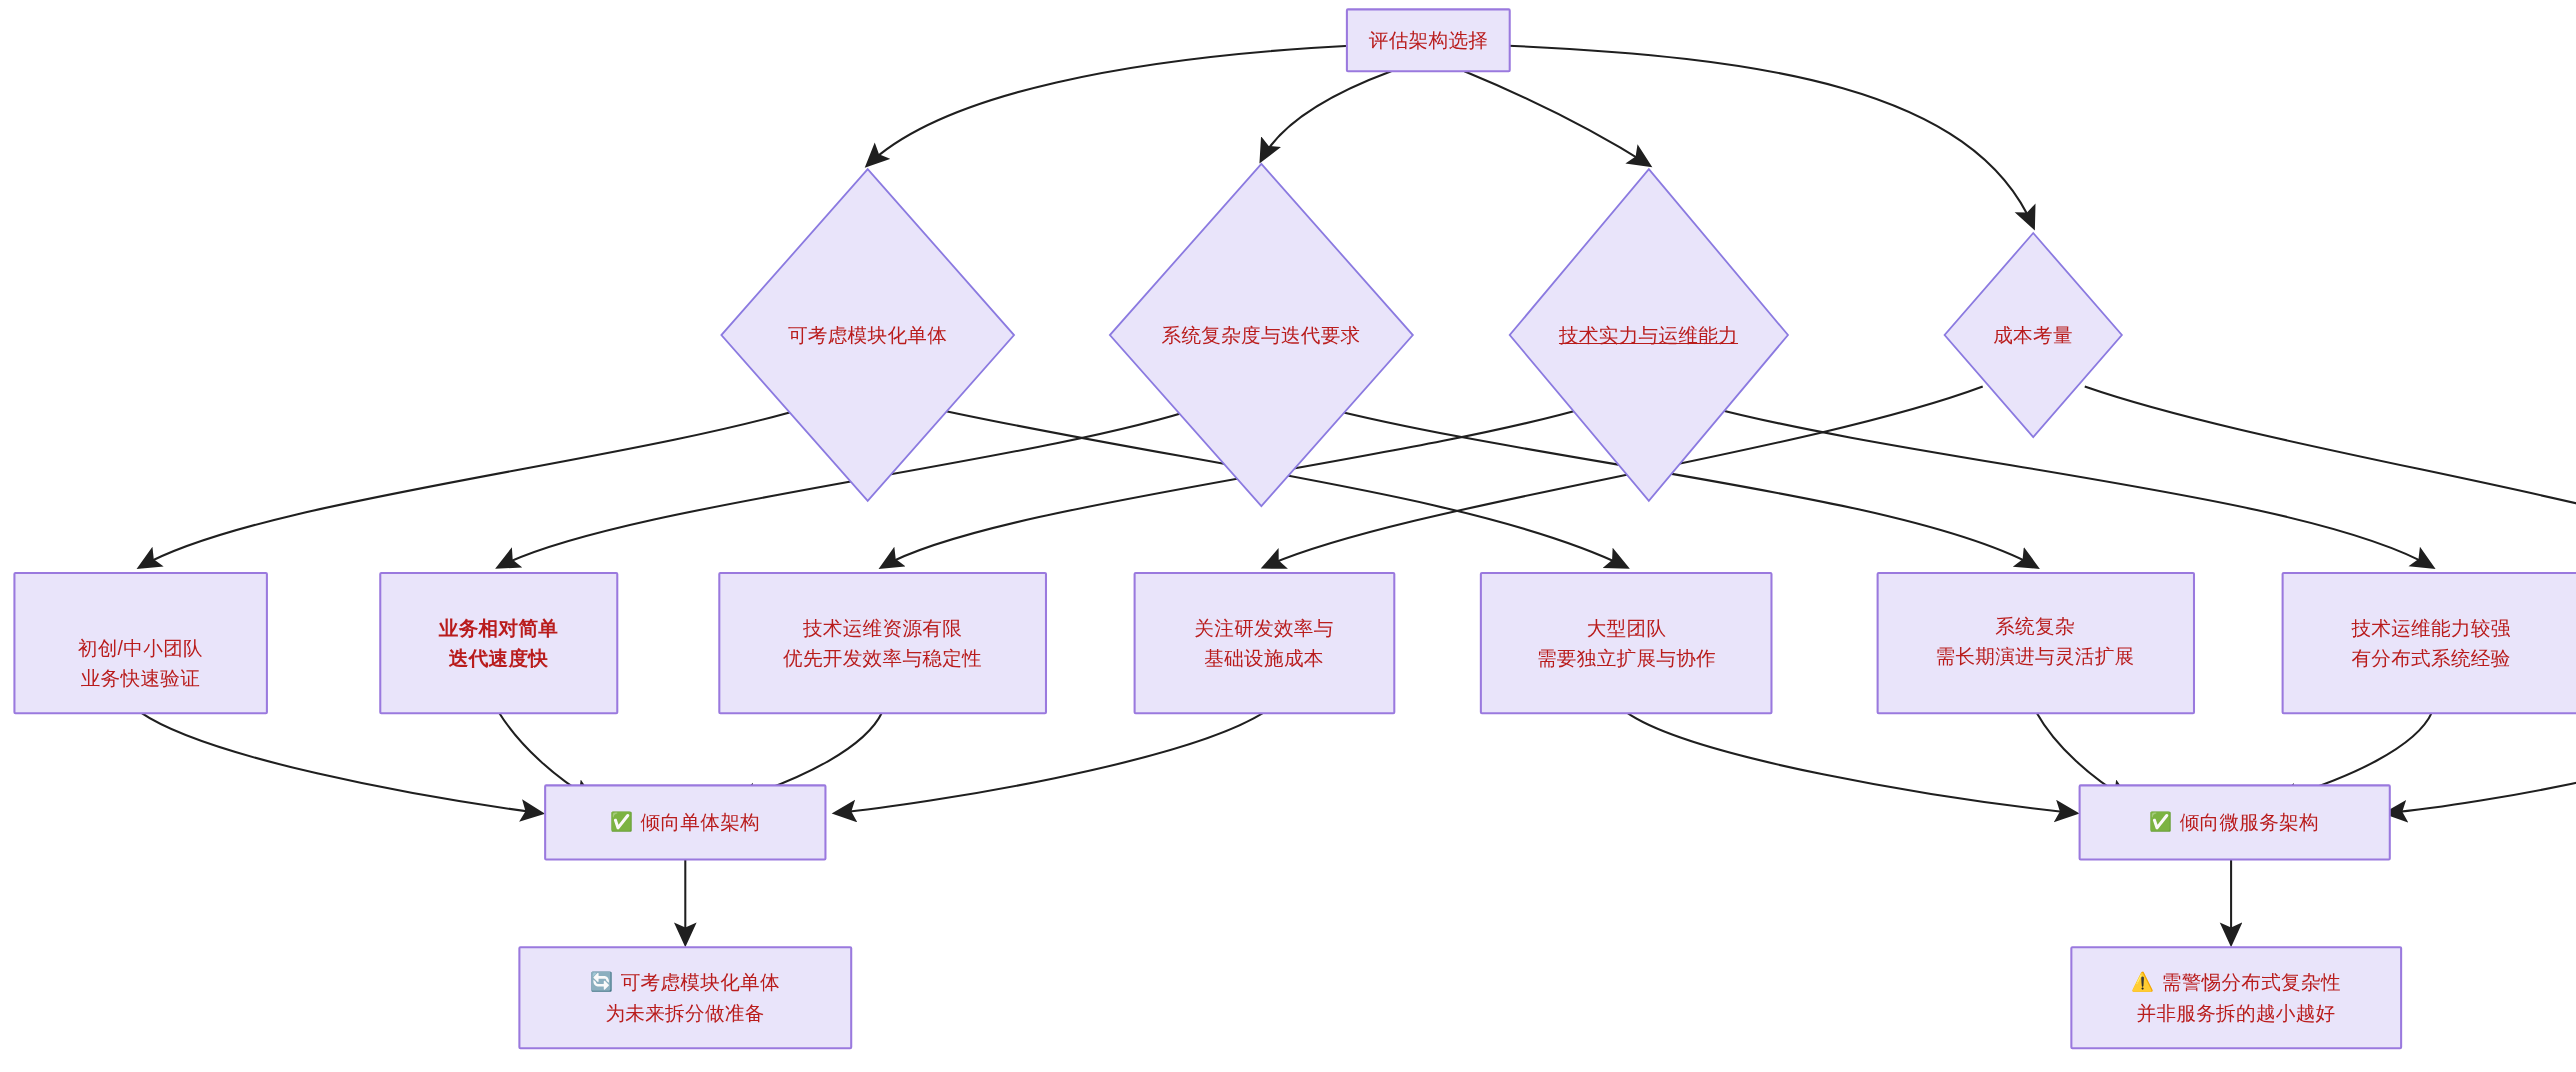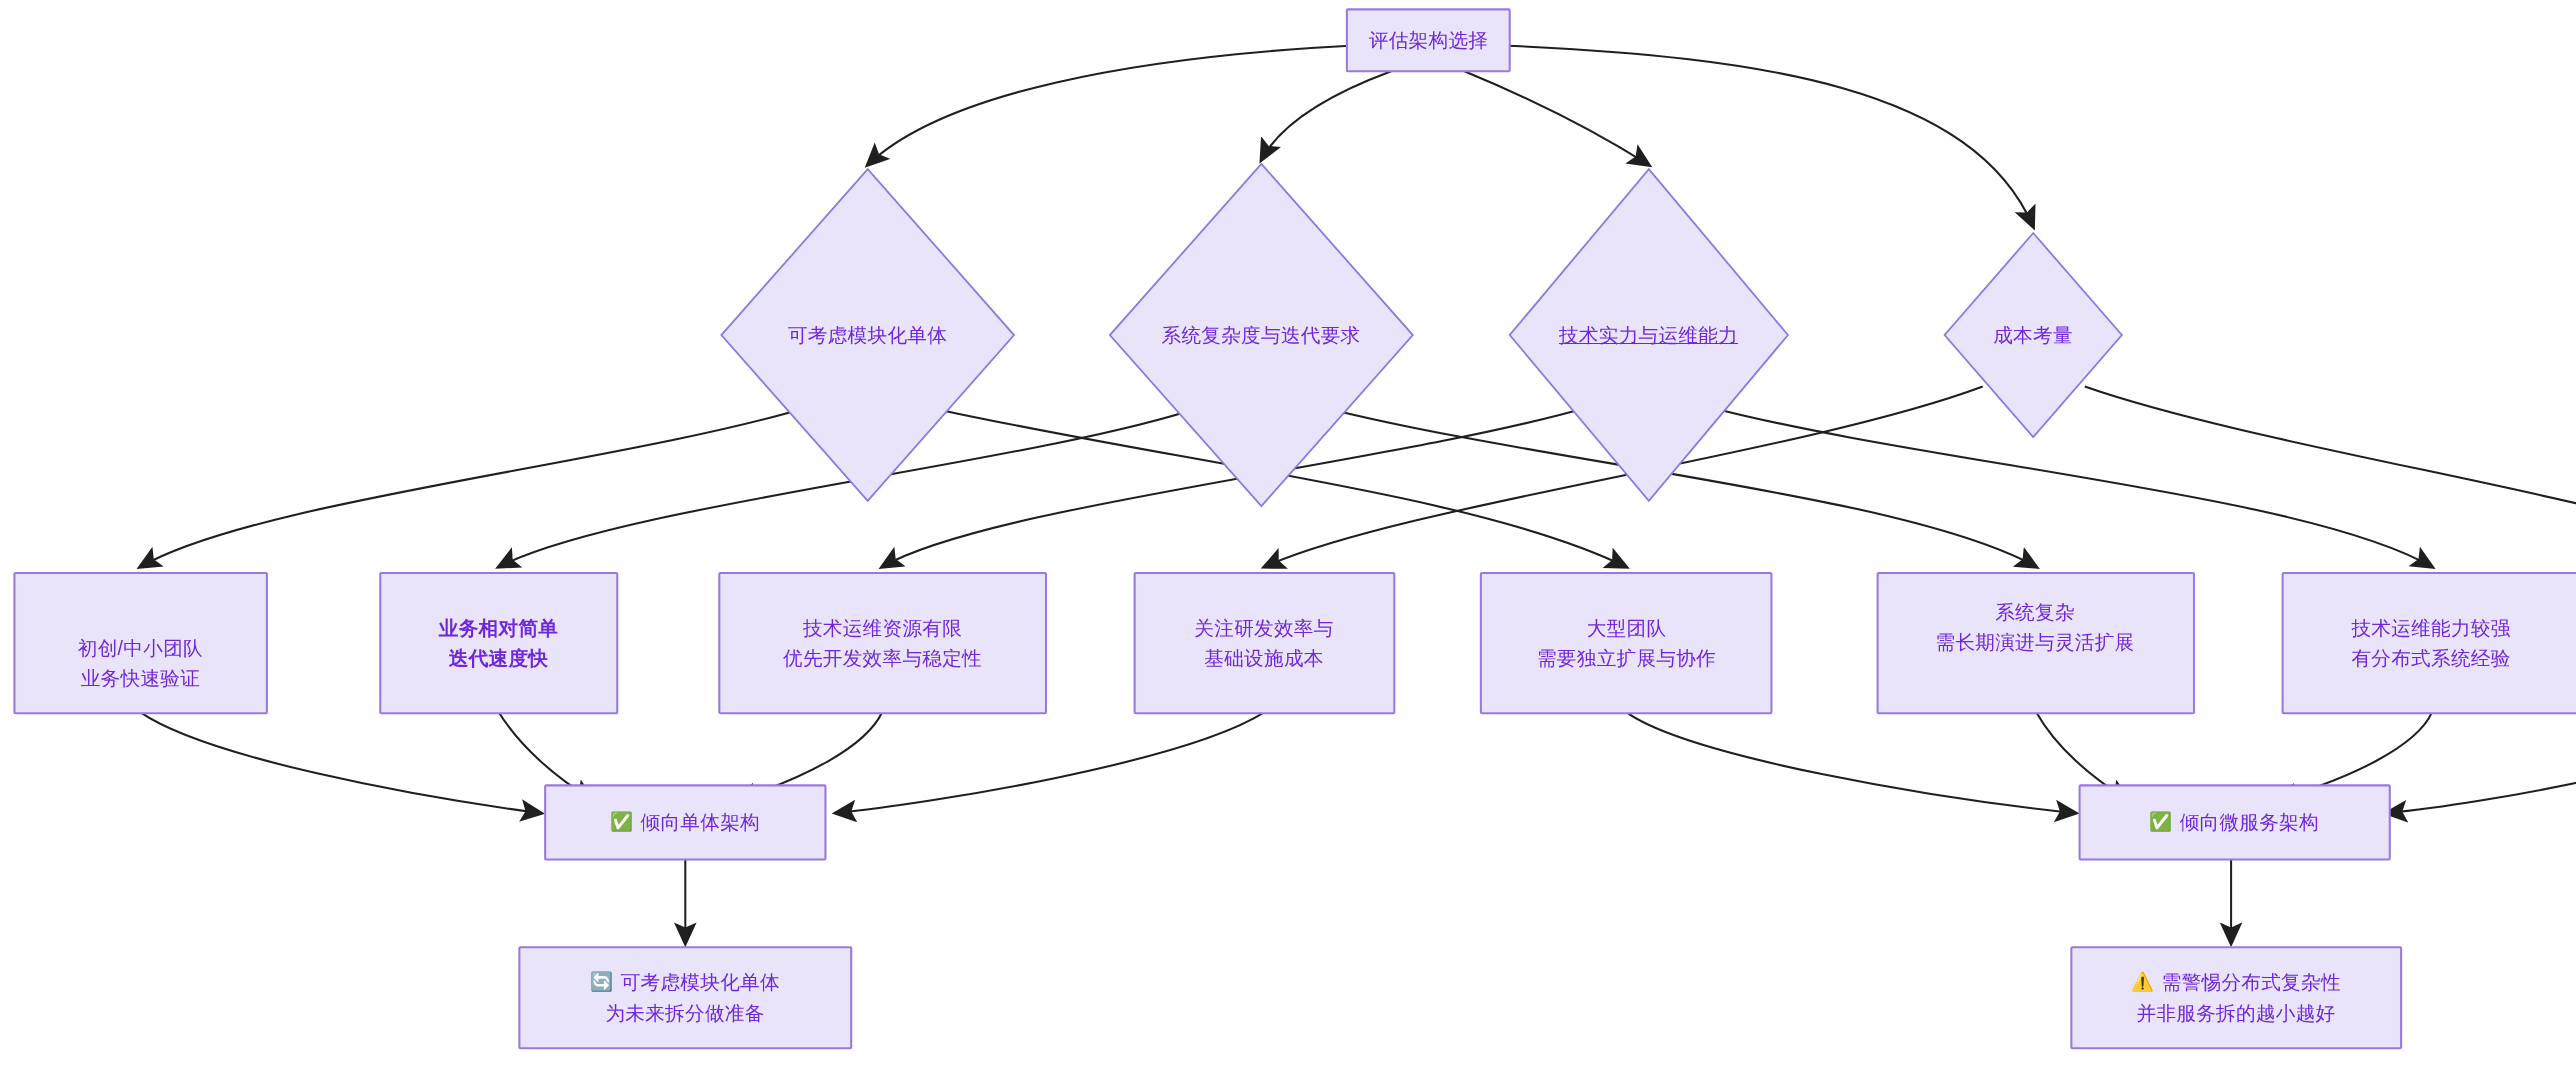--- a/index.html
+++ b/index.html
@@ -41,21 +41,21 @@
     stroke: #1f1f1f;
     stroke-width: 4;
   }
   .node-label {
     position: absolute;
     display: flex;
     flex-direction: column;
     align-items: center;
     justify-content: center;
     text-align: center;
-    color: #6d28d9;
+    color: #b91c1c;
     font-size: 19.6px;
     line-height: 1.55;
     letter-spacing: 0.3px;
     pointer-events: none;
     white-space: nowrap;
   }
   .node-label .line {
     display: block;
   }
   .label-with-icon {
@@ -174,21 +174,21 @@
     <span class="line">优先开发效率与稳定性</span>
   </div>
   <div class="node-label" style="left:1134px; top:573px; width:260px; height:140px;">
     <span class="line">关注研发效率与</span>
     <span class="line">基础设施成本</span>
   </div>
   <div class="node-label" style="left:1481px; top:573px; width:291px; height:140px;">
     <span class="line">大型团队</span>
     <span class="line">需要独立扩展与协作</span>
   </div>
-  <div class="node-label" style="left:1877px; top:557px; width:316px; height:140px;">
+  <div class="node-label" style="left:1877px; top:571px; width:316px; height:140px;">
     <span class="line">系统复杂</span>
     <span class="line">需长期演进与灵活扩展</span>
   </div>
   <div class="node-label" style="left:2282px; top:573px; width:298px; height:140px;">
     <span class="line">技术运维能力较强</span>
     <span class="line">有分布式系统经验</span>
   </div>
 
   <div class="node-label" style="left:545px; top:785px; width:280px; height:74px;">
     <span class="label-with-icon">

